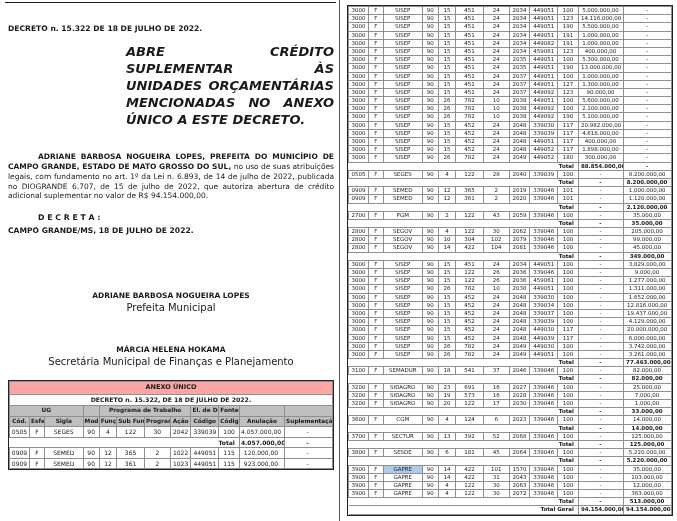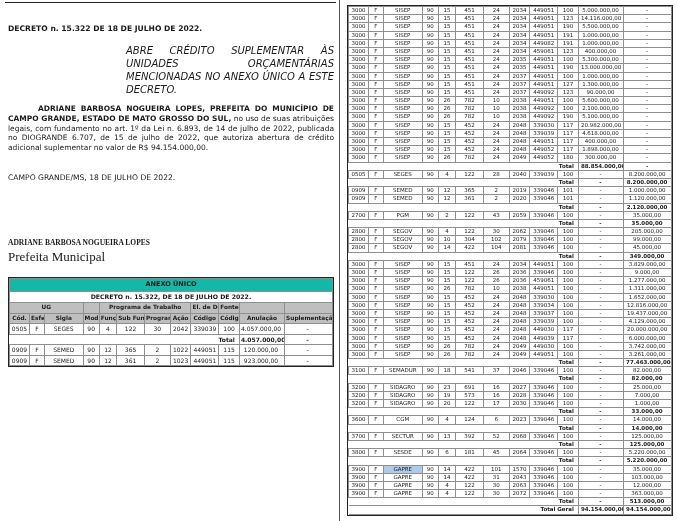--- a/index.html
+++ b/index.html
@@ -19,42 +19,42 @@
     position:absolute;left:2px;top:0;width:180px;height:20px;
     border:1.5px solid #444;background:#fff;display:flex;align-items:center;
     font-weight:bold;font-size:10px;padding-left:8px;letter-spacing:.5px;box-sizing:border-box;
   }
   .gray-box{position:absolute;left:198px;top:0;width:125px;height:22px;background:var(--boxgray,#a6a6a6);border:1px solid #333;box-sizing:border-box;}
 
   p{margin:0;}
   .b{font-weight:bold;}
   .heading{font-size:7.6px;font-weight:bold;margin-top:16px;}
   .summary{
-    font-size:10px;font-weight:normal;font-style:italic;text-align:justify;
+    font-size:13px;font-weight:bold;font-style:italic;text-align:justify;
     margin-top:11px;margin-left:118px;line-height:1.3;
   }
-  .body-par{font-size:7.5px;text-align:justify;line-height:1.3;margin-top:8px;}
+  .body-par{font-size:7.5px;text-align:justify;line-height:1.3;margin-top:24px;}
   .indent{text-indent:30px;}
   .decreta{font-size:7.8px;font-weight:bold;margin-top:12px;margin-left:30px;}
-  .dateline{font-size:7.6px;font-weight:normal;margin-top:20px;}
-  .sig{line-height:1.35;font-family:Liberation Serif, serif;}
+  .dateline{font-size:7.6px;font-weight:bold;margin-top:4px;}
+  .sig{text-align:center;line-height:1.35;}
   .sig1{margin-top:56px;}
   .sig2{margin-top:30px;}
   .sig .name{font-size:7.5px;font-weight:bold;}
-  .sig .role{font-size:13px;}
+  .sig .role{font-size:10px;}
 
   
   table.anexo{border-collapse:collapse;table-layout:fixed;width:100%;background:#fff;}
   table.anexo td,table.anexo th{
     border:1px solid #8f8f8f;overflow:hidden;white-space:nowrap;
     text-align:center;vertical-align:middle;box-sizing:border-box;
   }
   .left-table-wrap{margin-top:12px;border:1.5px solid #222;}
   .left-table-wrap td,.left-table-wrap th{font-size:6px;padding:1px 1px;line-height:7.5px;}
-  th.ttl{font-weight:bold;font-size:6.5px;background:#14b8a6;padding:2px 8px;}
+  th.ttl{font-weight:bold;font-size:6.5px;background:#fca5a5;padding:2px 8px;}
   th.sub{font-weight:bold;font-size:6.2px;text-align:left;background:#fff;
          border-bottom:2px solid var(--accent,#8a1010);padding:1.5px 2px;}
   tr.gh th,tr.ch th{background:var(--hdrgray,#bfbfbf);font-weight:bold;font-size:5.8px;}
   td.money{text-align:right;padding-right:3px !important;}
   tr.total-row td{font-weight:bold;}
   tr.total-row td.lbl{text-align:right;border-left:none;padding-right:4px;}
   tr.grand td{border-top:1.5px solid #222;}
   td.hl{background:var(--hlblue,#aecbe8);}
 
   
@@ -67,25 +67,30 @@
 
 <div>
   <div class="toprule"></div>
   <div class="divider"></div>
 
   <div class="left-col">
 
     <p class="heading">DECRETO n. 15.322 DE 18 DE JULHO DE 2022.</p>
     <p class="summary">ABRE CRÉDITO SUPLEMENTAR ÀS UNIDADES ORÇAMENTÁRIAS MENCIONADAS NO ANEXO ÚNICO A ESTE DECRETO.</p>
     <p class="body-par indent"><span class="b">ADRIANE BARBOSA NOGUEIRA LOPES, PREFEITA DO MUNICÍPIO DE CAMPO GRANDE, ESTADO DE MATO GROSSO DO SUL,</span><span> no uso de suas atribuições legais, com fundamento no art. 1º da Lei n. 6.893, de 14 de julho de 2022, publicada no DIOGRANDE 6.707, de 15 de julho de 2022, que autoriza abertura de crédito adicional suplementar no valor de R$ 94.154.000,00.</span></p>
+    <p class="decreta">D E C R E T A :</p>
     <p class="dateline">CAMPO GRANDE/MS, 18 DE JULHO DE 2022.</p>
 
     <div class="sig sig1">
       <div class="name">ADRIANE BARBOSA NOGUEIRA LOPES</div>
       <div class="role">Prefeita Municipal</div>
+    </div>
+    <div class="sig sig2">
+      <div class="name">MÁRCIA HELENA HOKAMA</div>
+      <div class="role">Secretária Municipal de Finanças e Planejamento</div>
     </div>
 
     <div class="left-table-wrap">
       <table class="anexo">
         <colgroup>
           <col style="width:6.2%">
             <col style="width:4.6%">
             <col style="width:12%">
             <col style="width:5%">
           <col style="width:5.4%">

